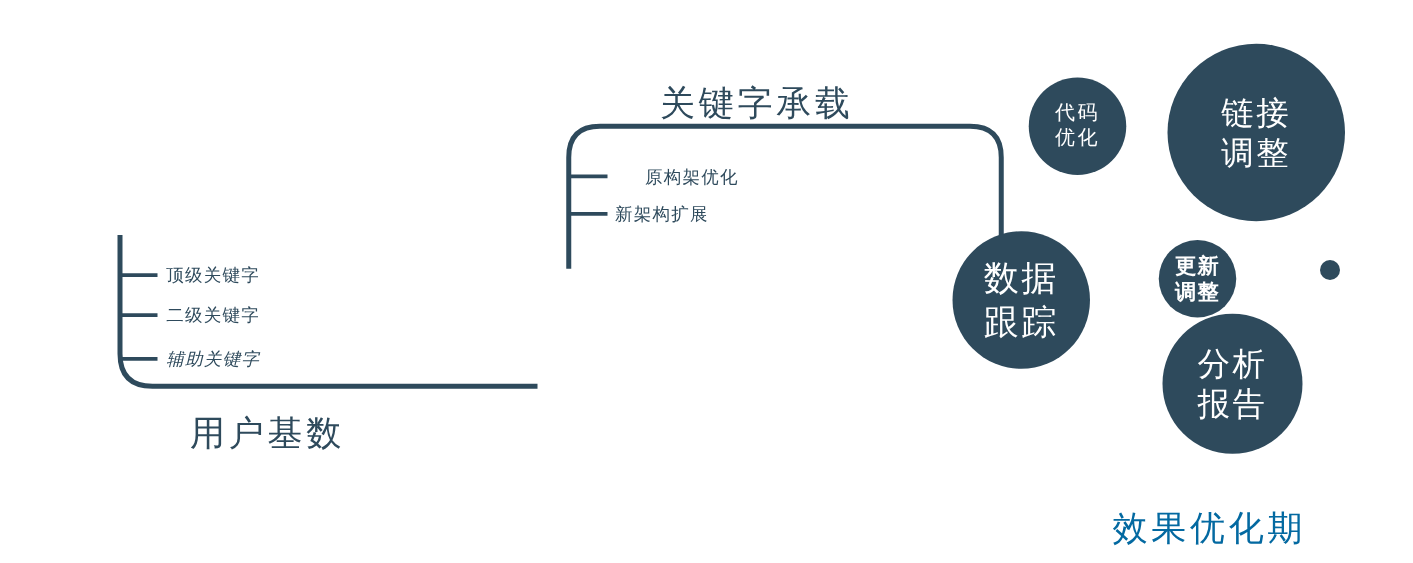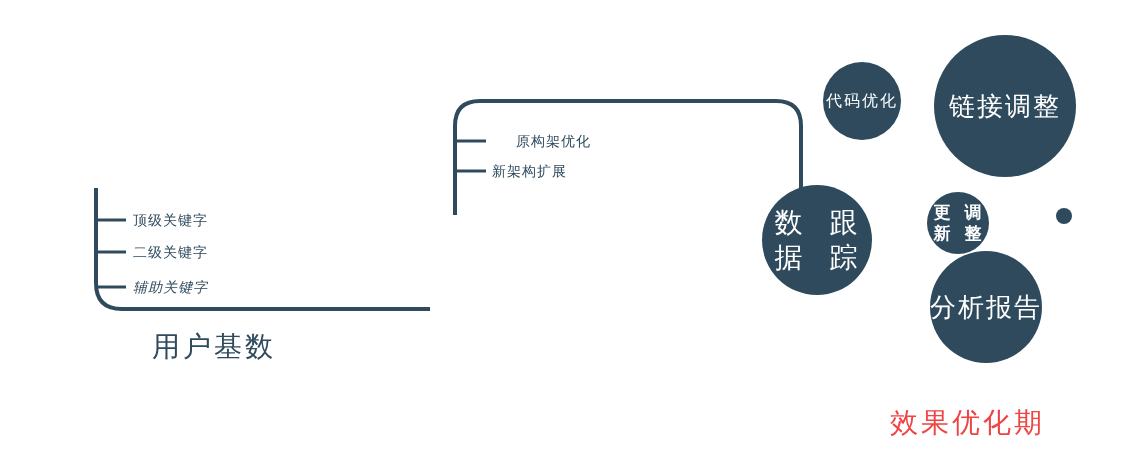--- a/index.html
+++ b/index.html
@@ -19,21 +19,21 @@
     position: absolute;
     left: 0;
     top: 0;
   }
   .node {
     position: absolute;
     border-radius: 50%;
     background: #2e4a5c;
     color: #ffffff;
     display: flex;
-    flex-direction: row;
+    flex-direction: column;
     align-items: center;
     justify-content: center;
     text-align: center;
     line-height: 1.25;
     letter-spacing: 2px;
   }
   .edge-label {
     position: absolute;
     color: #2e4a5c;
     font-size: 28px;
@@ -42,21 +42,21 @@
   }
   .branch-label {
     position: absolute;
     color: #2e4a5c;
     font-size: 14px;
     letter-spacing: 1px;
     white-space: nowrap;
   }
   .stage-label {
     position: absolute;
-    color: #ef4444;
+    color: #0369a1;
     font-size: 28px;
     letter-spacing: 3px;
     white-space: nowrap;
   }
   .dot {
     position: absolute;
     border-radius: 50%;
     background: #2e4a5c;
   }
 </style>
@@ -103,20 +103,21 @@
 
   <div class="dot" style="left:1056px; top:208px; width:16px; height:16px;"></div>
 
   <div class="node" style="left:930px; top:251px; width:112px; height:112px; font-size:26px;">
     <span>分析</span>
     <span>报告</span>
   </div>
 
   <div class="edge-label" style="left:152px; top:328px;">用户基数</div>
 
+  <div class="edge-label" style="left:528px; top:64px;">关键字承载</div>
 
   <div class="branch-label" style="left:133px; top:212px;">顶级关键字</div>
   <div class="branch-label" style="left:133px; top:244px;">二级关键字</div>
   <div class="branch-label" style="left:133px; top:279px;font-style:italic;">辅助关键字</div>
 
   <div class="branch-label" style="left:516px; top:133px;">原构架优化</div>
   <div class="branch-label" style="left:492px; top:163px;">新架构扩展</div>
 
   <div class="stage-label" style="left:890px; top:404px;">效果优化期</div>
 

